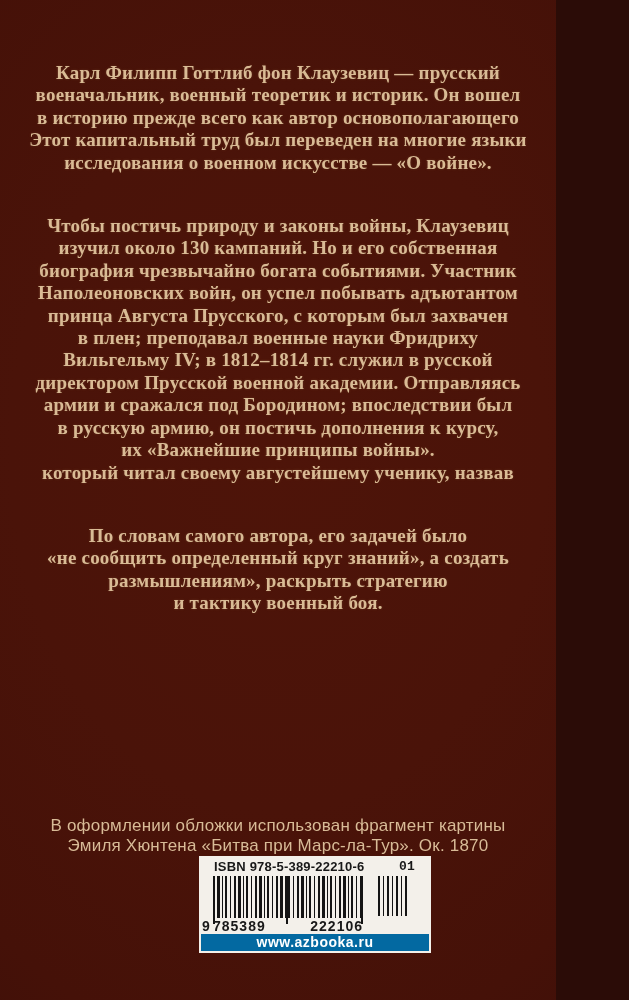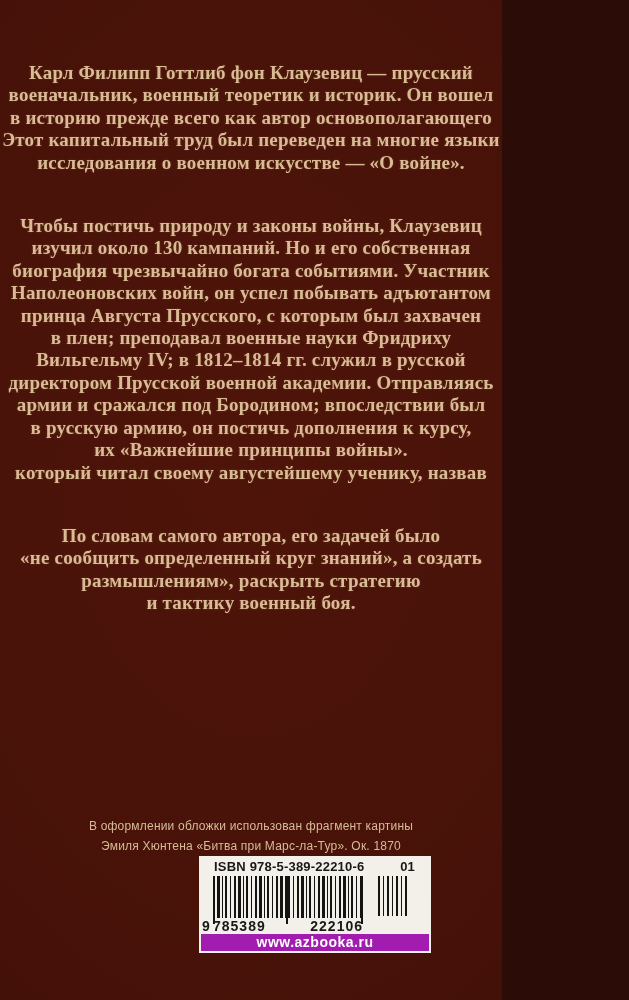--- a/index.html
+++ b/index.html
@@ -4,21 +4,21 @@
 <style>
   html, body { margin: 0; padding: 0; }
   body {
     width: 629px; height: 1000px;
     background: #2b0c07;
     font-family: "Liberation Serif", serif;
     overflow: hidden;
   }
   .cover {
     position: relative;
-    width: 502px; height: 1000px;
+    width: 556px; height: 1000px;
     background:
       radial-gradient(ellipse 120% 90% at 50% 45%,
         #4e1409 0%, #4a1309 40%, #451108 68%, #3d0f08 88%, #330d07 100%);
     overflow: hidden;
   }
   
   .text-block {
     position: absolute;
     top: 62px; left: 50%;
     transform: translateX(-50%);
@@ -34,21 +34,21 @@
   .para { margin: 0; }
   .para + .para { margin-top: 41px; }
   .ln { white-space: nowrap; }
   
   .credit {
     position: absolute;
     top: 816px; left: 0; right: 0;
     text-align: center;
     color: #d8bb97;
     font-family: "Liberation Sans", sans-serif;
-    font-size: 12px;
+    font-size: 17px;
     line-height: 20px;
     letter-spacing: 0.2px;
   }
   
   .barcode-box {
     position: absolute;
     left: 199px; top: 856px;
     width: 232px; height: 97px;
     background: #f3f0ea;
     box-sizing: border-box;
@@ -57,21 +57,21 @@
   }
   .isbn-row {
     display: flex;
     align-items: flex-start;
     padding: 3px 16px 0 15px;
     font-size: 13px;
     font-weight: 600;
     letter-spacing: 0.2px;
     height: 16px;
   }
-  .isbn-addon { margin-left: auto; }
+  .isbn-addon { margin-left: auto; font-family: Liberation Mono, monospace; }
   .bars-area { position: relative; height: 60px; }
   .ean-lead {
     position: absolute; left: 3px; top: 43px;
     font-size: 14px; font-weight: 600;
   }
   .main-bars {
     position: absolute; left: 14px; top: 1px;
     width: 150px; height: 42px;
     background: repeating-linear-gradient(90deg,
       #141414 0px, #141414 2px,
@@ -103,21 +103,21 @@
     background: repeating-linear-gradient(90deg,
       #141414 0px, #141414 2px,
       #f3f0ea 2px, #f3f0ea 5px,
       #141414 5px, #141414 6px,
       #f3f0ea 6px, #f3f0ea 9px);
   }
   .site-band {
     position: absolute;
     left: 2px; right: 2px; bottom: 2px;
     height: 17px;
-    background: #a21caf;
+    background: #0369a1;
     color: #ffffff;
     font-size: 14px;
     font-weight: 700;
     letter-spacing: 0.5px;
     text-align: center;
     line-height: 17px;
   }
 </style>
 </head>
 <body>

